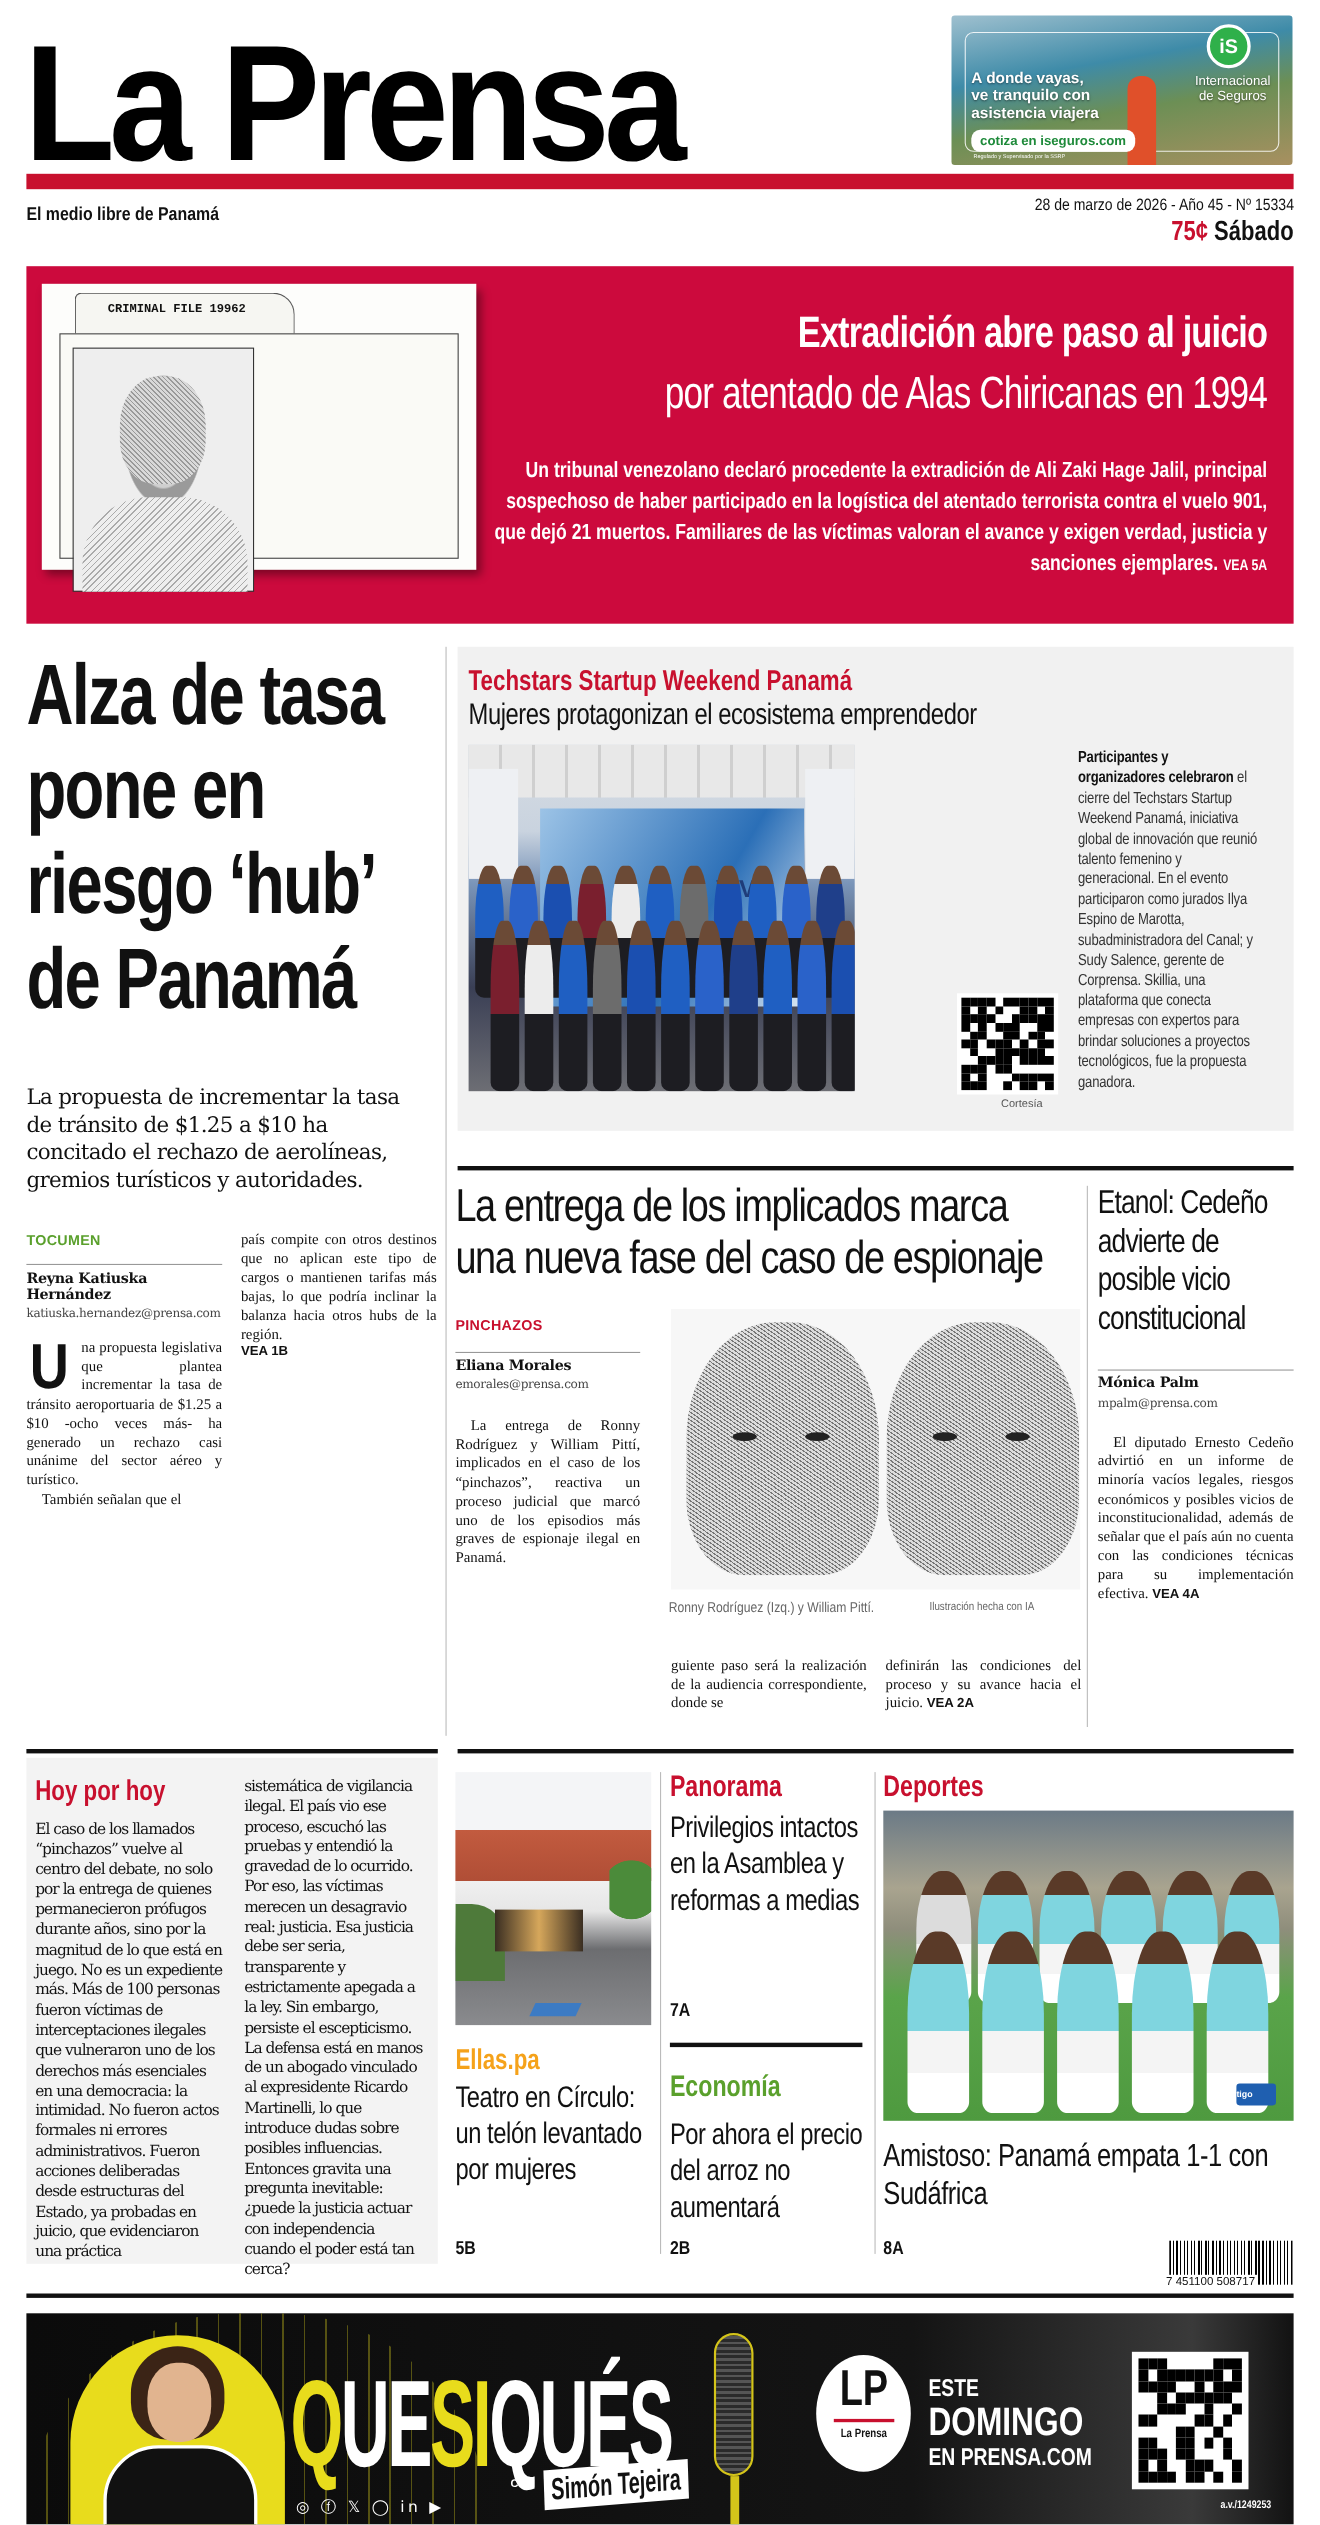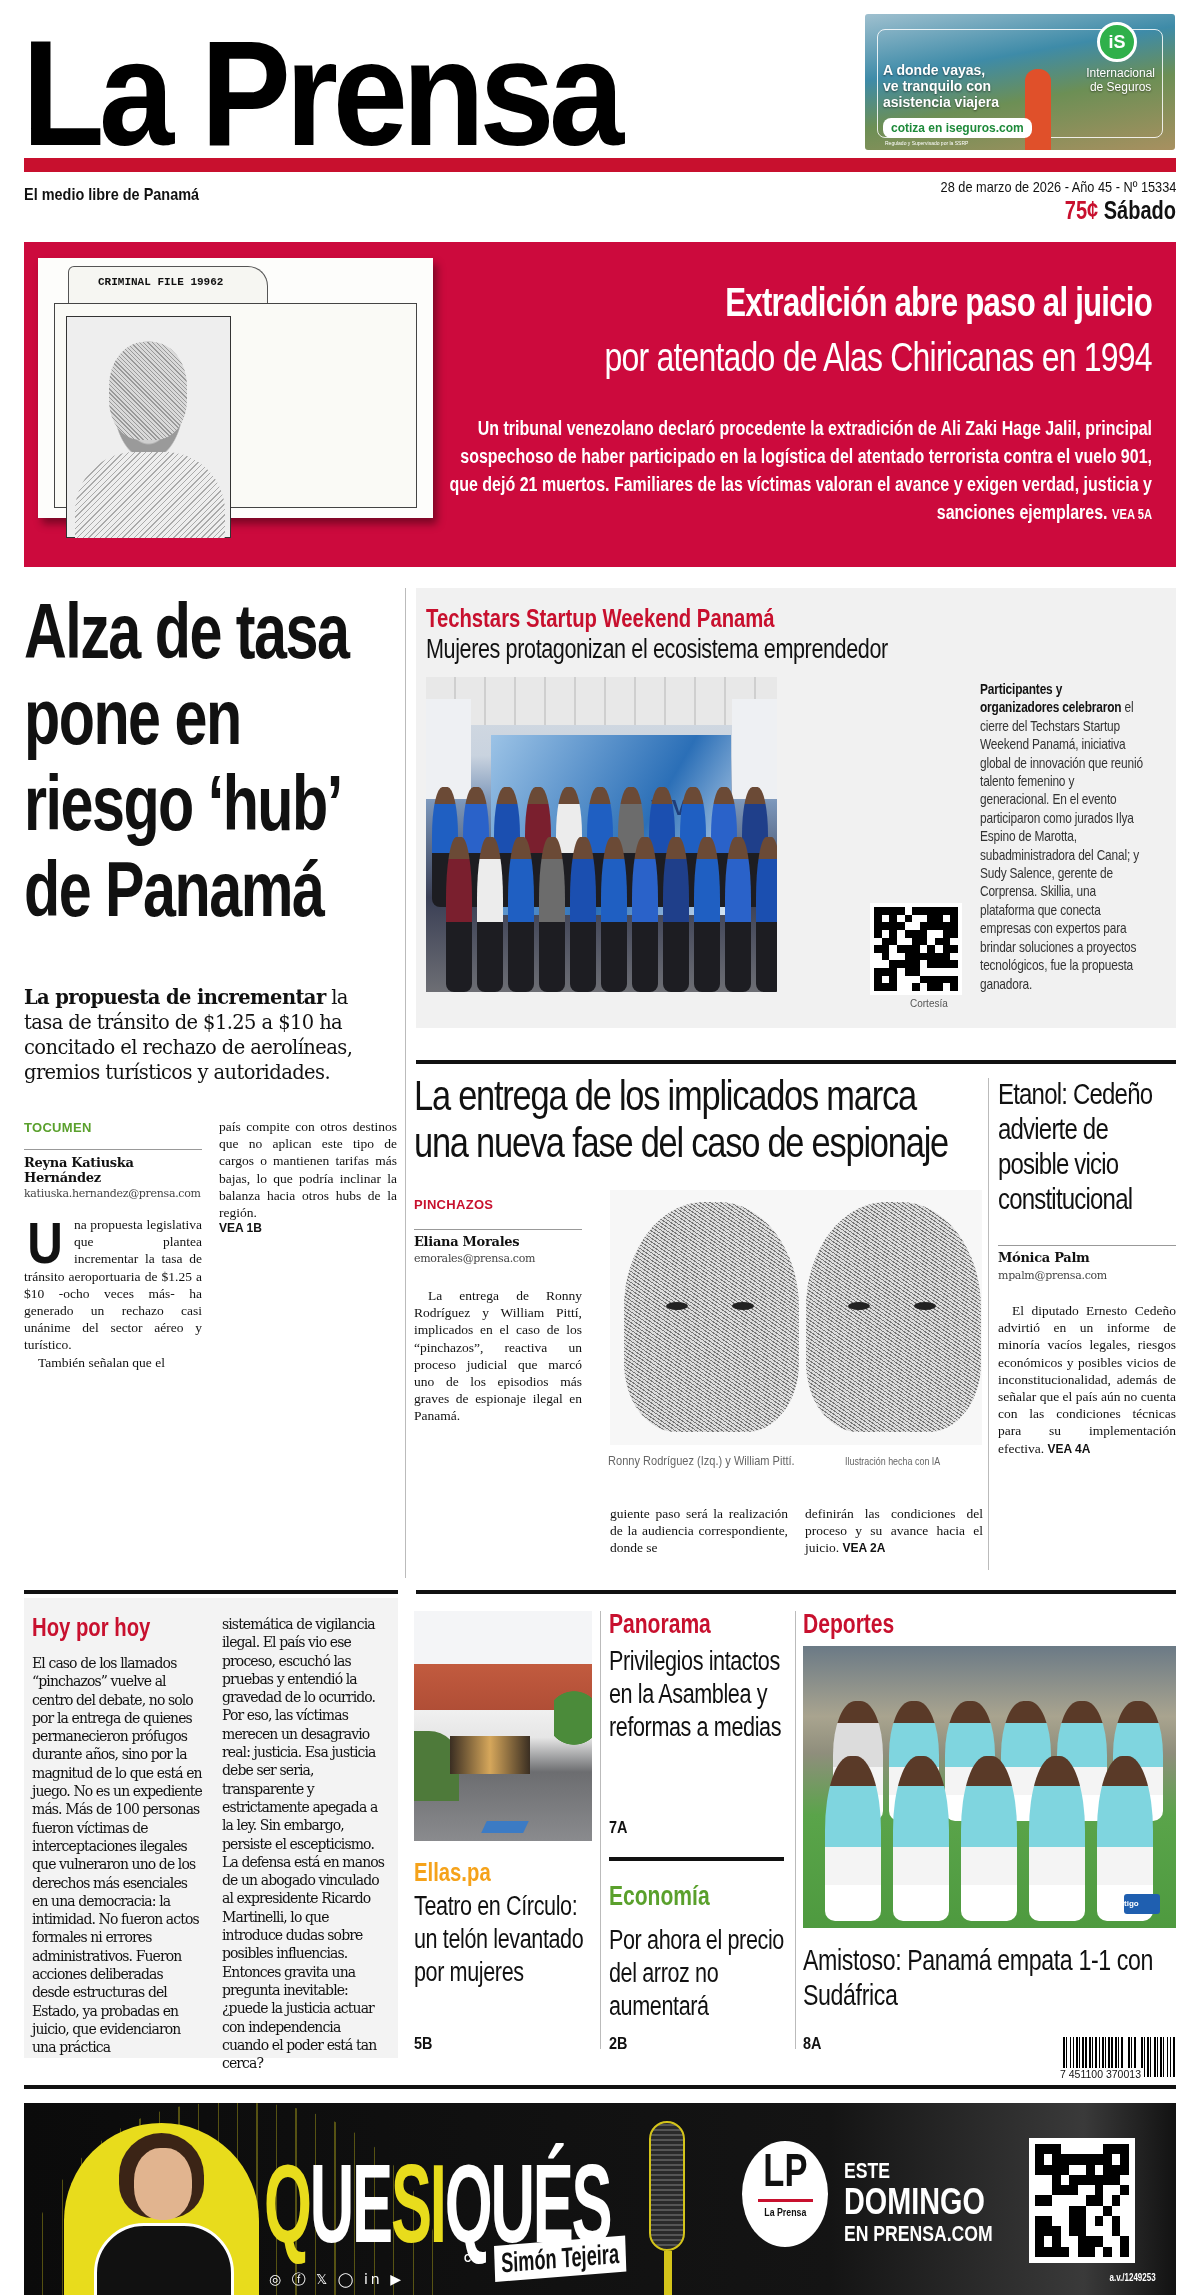--- a/index.html
+++ b/index.html
@@ -36,21 +36,21 @@
   #file .fields div { border-bottom: 1.3px solid #333; height: 19px; padding-top: 4px; }
   #file .fields .val { font-size: 13px; height: 22px; }
   #hero-title { right: 48px; top: 280px; text-align: right; color: #fff; font: bold 40px "Liberation Sans", sans-serif; letter-spacing: -1px; transform: scaleX(0.78); transform-origin: right top; white-space: nowrap; }
   #hero-sub { right: 48px; top: 334px; text-align: right; color: #fff; font: 41px "Liberation Sans", sans-serif; letter-spacing: -1px; transform: scaleX(0.78); transform-origin: right top; white-space: nowrap; }
   #hero-body { right: 48px; top: 414px; width: 900px; text-align: right; color: #fff; font: bold 20px "Liberation Sans", sans-serif; line-height: 28px; transform: scaleX(0.8); transform-origin: right top; }
   #hero-body .vea { font-size: 14px; }
 
   
   #lead-title { left: 24px; top: 588px; width: 500px; font: bold 78px "Liberation Sans", sans-serif; line-height: 86px; letter-spacing: -2px; transform: scaleX(0.76); transform-origin: left top; }
   #lead-dek { left: 24px; top: 985px; width: 365px; font: 19.5px "DejaVu Serif", serif; line-height: 25px; letter-spacing: -0.6px; }
-  #lead-dek b { font-weight: bold; }
+  #lead-dek b { font-weight: normal; }
   #vsep1 { left: 405px; top: 588px; width: 1px; height: 990px; background: #bbb; }
 
   .kicker { font: bold 13px "Liberation Sans", sans-serif; letter-spacing: 0.3px; }
   .byline-rule { height: 1px; background: #999; }
   .byname { font: bold 13px "DejaVu Serif", serif; letter-spacing: -0.3px; }
   .bymail { font: 11px "DejaVu Serif", serif; color: #444; letter-spacing: -0.3px; }
   .body-txt { font: 13.5px "Liberation Serif", serif; line-height: 17.2px; text-align: justify; hyphens: auto; }
   .body-txt p { text-indent: 14px; }
   .vea { font: bold 12px "Liberation Sans", sans-serif; }
 
@@ -475,21 +475,21 @@
       <div class="player" style="left: 90px; top: 110px; width: 56px; height: 165px; background: linear-gradient(rgb(90, 58, 40) 0px, rgb(90, 58, 40) 18%, rgb(127, 213, 223) 18%, rgb(127, 213, 223) 55%, rgb(244, 244, 244) 55%, rgb(244, 244, 244) 78%, rgb(255, 255, 255) 78%);"></div>
       <div class="player" style="left: 158px; top: 110px; width: 56px; height: 165px; background: linear-gradient(rgb(90, 58, 40) 0px, rgb(90, 58, 40) 18%, rgb(127, 213, 223) 18%, rgb(127, 213, 223) 55%, rgb(244, 244, 244) 55%, rgb(244, 244, 244) 78%, rgb(255, 255, 255) 78%);"></div>
       <div class="player" style="left: 226px; top: 110px; width: 56px; height: 165px; background: linear-gradient(rgb(90, 58, 40) 0px, rgb(90, 58, 40) 18%, rgb(127, 213, 223) 18%, rgb(127, 213, 223) 55%, rgb(244, 244, 244) 55%, rgb(244, 244, 244) 78%, rgb(255, 255, 255) 78%);"></div>
       <div class="player" style="left: 294px; top: 110px; width: 56px; height: 165px; background: linear-gradient(rgb(90, 58, 40) 0px, rgb(90, 58, 40) 18%, rgb(127, 213, 223) 18%, rgb(127, 213, 223) 55%, rgb(244, 244, 244) 55%, rgb(244, 244, 244) 78%, rgb(255, 255, 255) 78%);"></div>
     </div>
   <div class="tigo">tigo</div>
 </div>
 <div id="dep-title" class="abs">Amistoso: Panamá empata 1-1 con Sudáfrica</div>
 <div id="dep-page" class="abs pageref">8A</div>
 <div id="barcode" class="abs"></div>
-<div id="barcode-num" class="abs">7 451100 370013</div>
+<div id="barcode-num" class="abs">7 451100 508717</div>
 
 <div id="rule-bottom" class="abs"></div>
 
 <div id="ad-bot" class="abs">
   <div class="lines"></div>
   <div class="arch"></div>
   <div class="man">
     <div class="shirt"></div>
     <div class="hair"></div>
     <div class="face2"></div>

